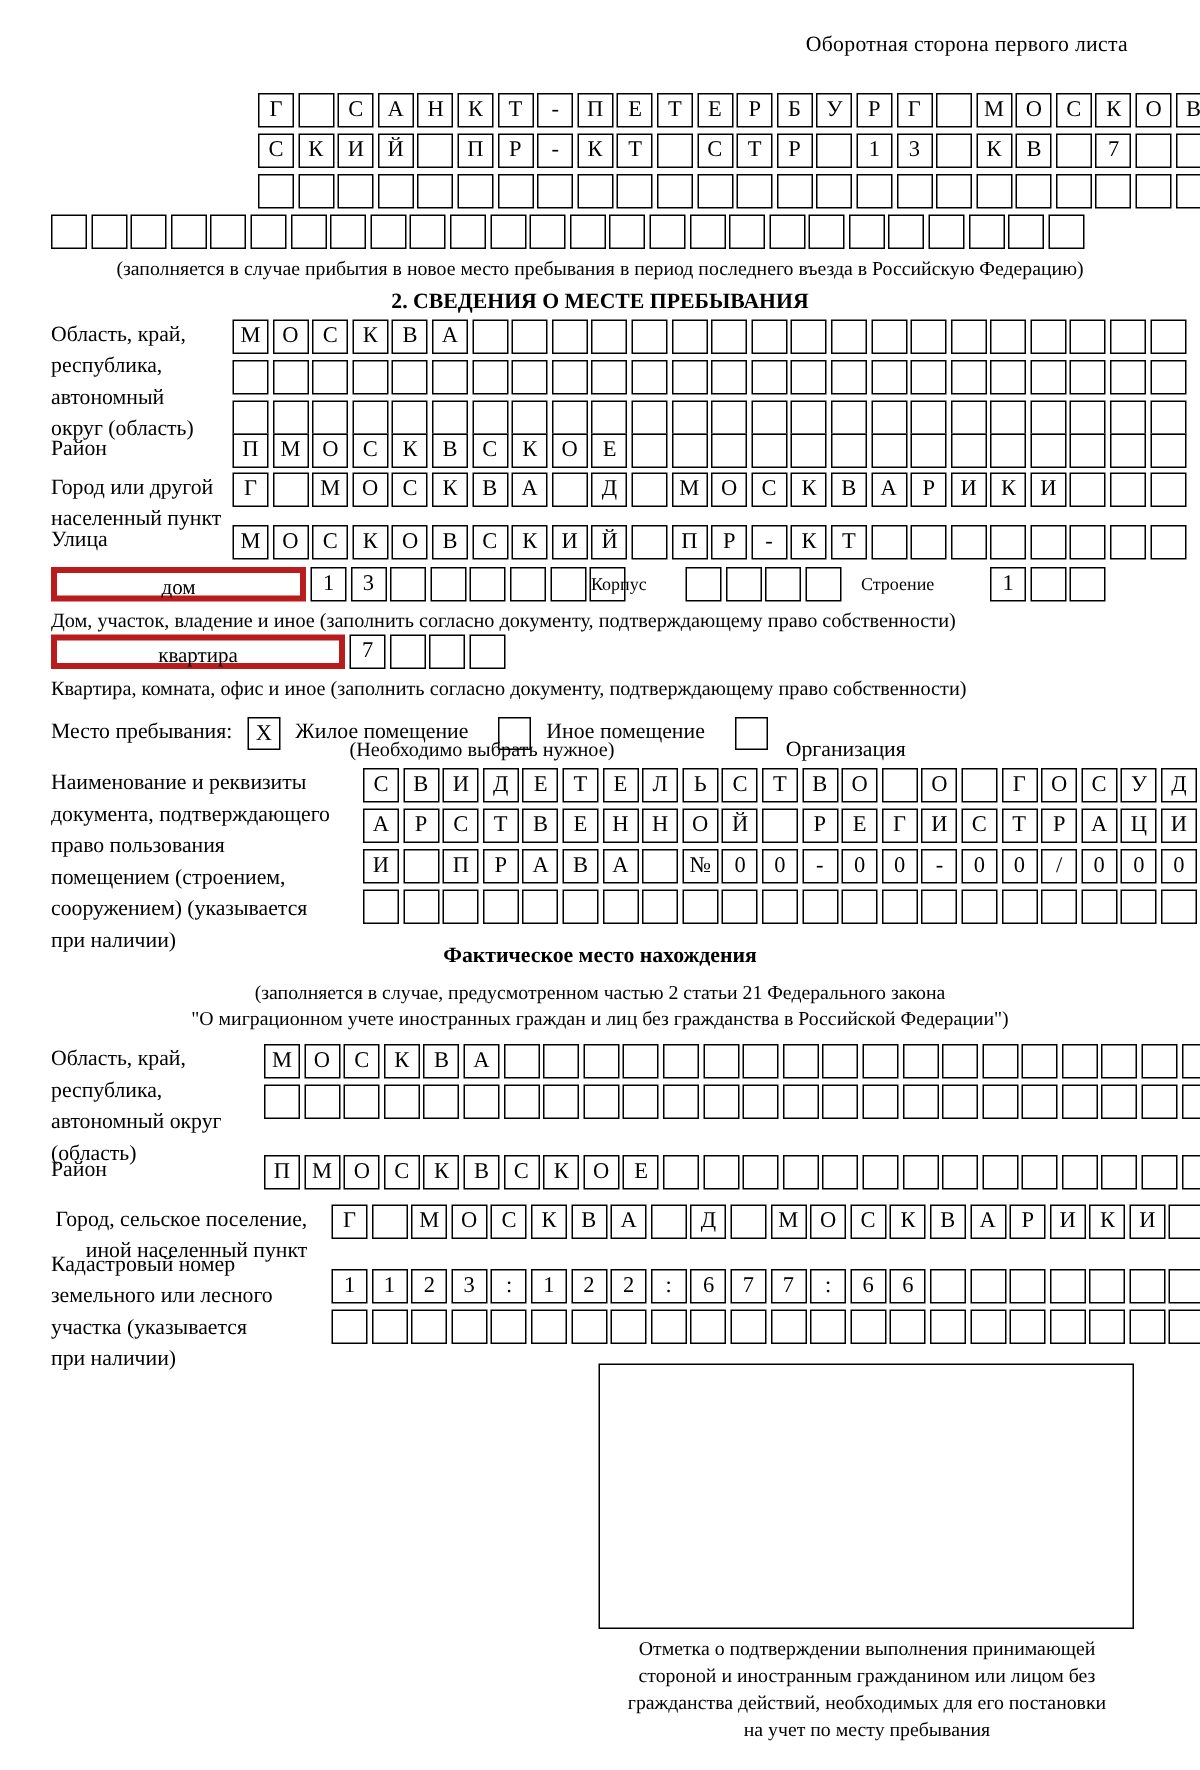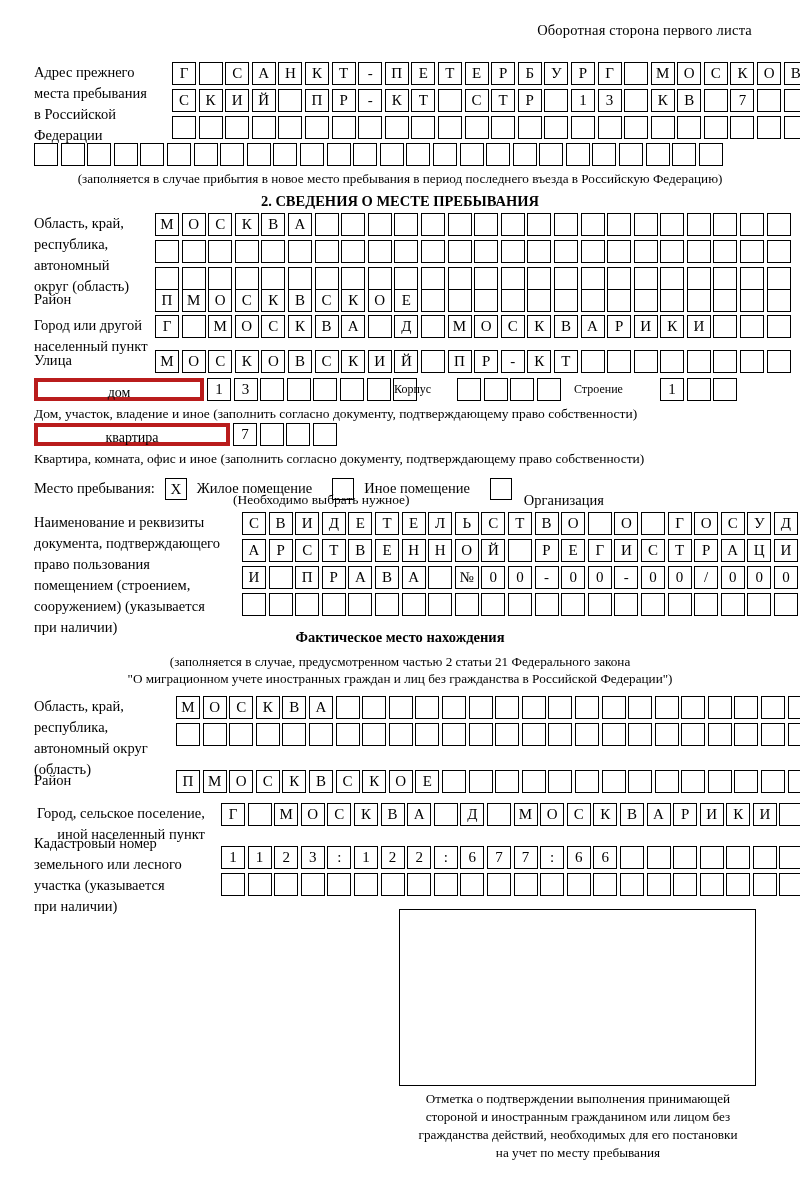--- a/index.html
+++ b/index.html
@@ -113,24 +113,20 @@
     line-height: 18px;
   }
 </style>
 </head>
 <body>
 
 <div class="page">
 
   <div class="hdr-right">Оборотная сторона первого листа</div>
 
-  <div class="lbl" style="left:34px; top:62px;">Адрес прежнего
-места пребывания
-в Российской
-Федерации</div>
 
   <div class="boxrow" id="prev-row-0" style="left:172px; top:62px;">
       <div class="cell">Г</div>
       <div class="cell"></div>
       <div class="cell">С</div>
       <div class="cell">А</div>
       <div class="cell">Н</div>
       <div class="cell">К</div>
       <div class="cell">Т</div>
       <div class="cell">-</div>

